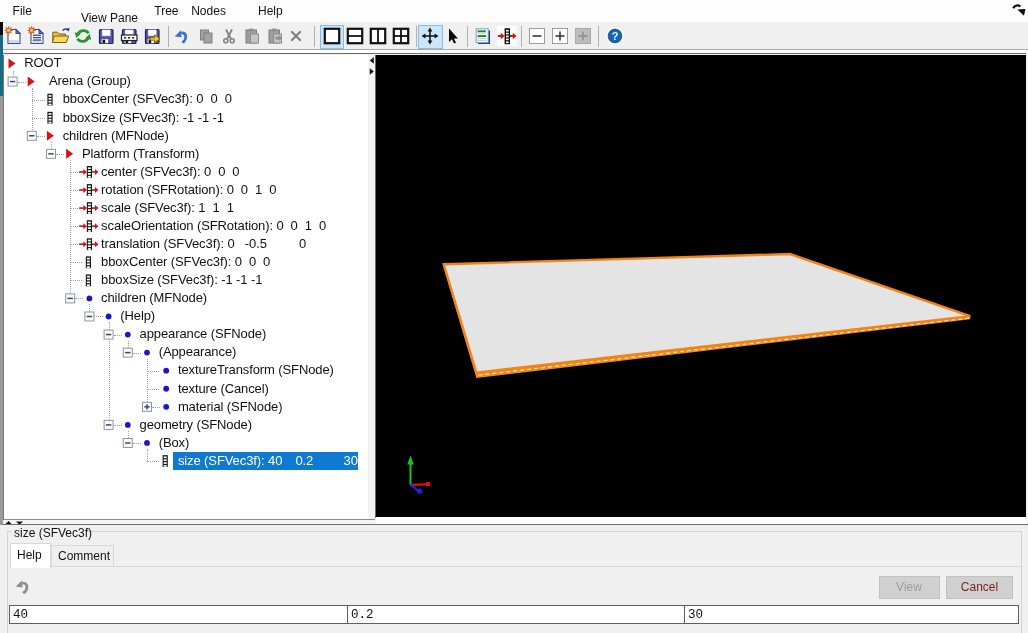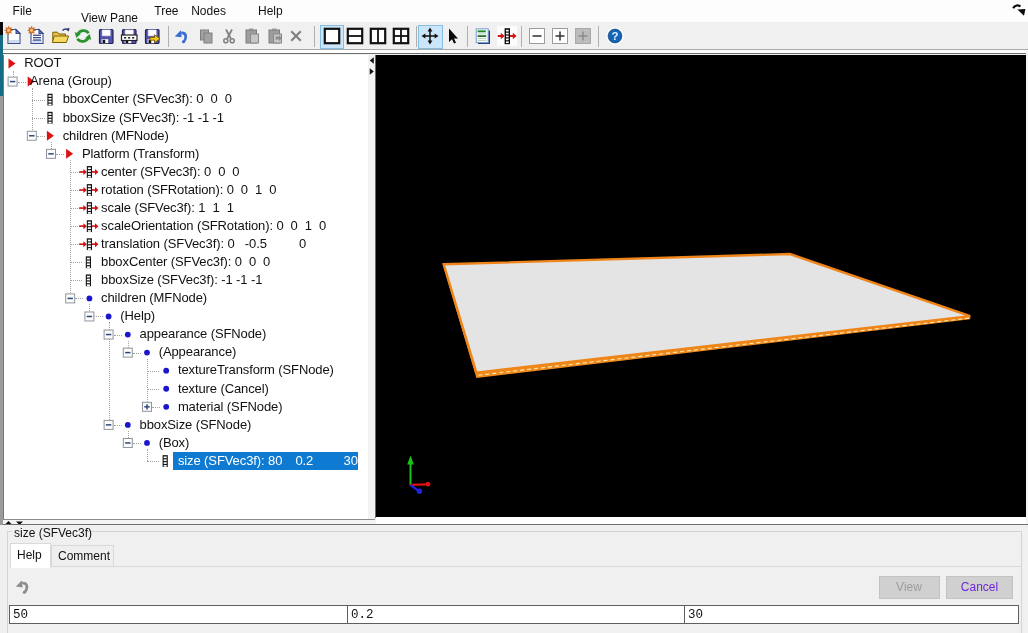--- a/index.html
+++ b/index.html
@@ -347,44 +347,44 @@
     <rect x="123.3" y="438.47" width="9" height="9" fill="#fcfcfc" stroke="#8f959e" stroke-width="1"></rect>
     <line x1="125.1" y1="442.97" x2="130.5" y2="442.97" stroke="#2a4a7c" stroke-width="1.5"></line>
     <circle cx="147.0" cy="442.97" r="2.9" fill="#1b16cc"></circle>
     <rect x="162.6" y="455.14000000000004" width="5.2" height="11.8" fill="#151515"></rect>
     <rect x="163.7" y="456.49" width="3" height="1.7" fill="#fff"></rect>
     <rect x="163.7" y="459.34000000000003" width="3" height="1.7" fill="#fff"></rect>
     <rect x="163.7" y="462.19" width="3" height="1.7" fill="#fff"></rect>
     <rect x="163.7" y="465.04" width="3" height="1.7" fill="#fff"></rect>
   </svg>
 <div class="t tr" style="left:24.3px;top:54.3px">ROOT</div>
-<div class="t tr" style="left:30px;top:72.36999999999999px">Arena (Group)</div>
+<div class="t tr" style="left:49px;top:72.36999999999999px">Arena (Group)</div>
 <div class="t tr" style="left:62.7px;top:90.44px">bboxCenter (SFVec3f): 0  0  0</div>
 <div class="t tr" style="left:62.7px;top:108.51px">bboxSize (SFVec3f): -1 -1 -1</div>
 <div class="t tr" style="left:62.7px;top:126.58px">children (MFNode)</div>
 <div class="t tr" style="left:81.89999999999999px;top:144.65px">Platform (Transform)</div>
 <div class="t tr" style="left:101.1px;top:162.72000000000003px">center (SFVec3f): 0  0  0</div>
 <div class="t tr" style="left:101.1px;top:180.79000000000002px">rotation (SFRotation): 0  0  1  0</div>
 <div class="t tr" style="left:101.1px;top:198.86px">scale (SFVec3f): 1  1  1</div>
 <div class="t tr" style="left:101.1px;top:216.93px">scaleOrientation (SFRotation): 0  0  1  0</div>
 <div class="t tr" style="left:101.1px;top:253.07px">bboxCenter (SFVec3f): 0  0  0</div>
 <div class="t tr" style="left:101.1px;top:271.14000000000004px">bboxSize (SFVec3f): -1 -1 -1</div>
 <div class="t tr" style="left:101.1px;top:289.21px">children (MFNode)</div>
 <div class="t tr" style="left:120.3px;top:307.28000000000003px">(Help)</div>
 <div class="t tr" style="left:139.5px;top:325.35px">appearance (SFNode)</div>
 <div class="t tr" style="left:158.70000000000002px;top:343.42px">(Appearance)</div>
 <div class="t tr" style="left:177.9px;top:361.49px">textureTransform (SFNode)</div>
 <div class="t tr" style="left:177.9px;top:379.56px">texture (Cancel)</div>
 <div class="t tr" style="left:177.9px;top:397.63px">material (SFNode)</div>
-<div class="t tr" style="left:139.5px;top:415.7px">bboxSize (SFNode)</div>
+<div class="t tr" style="left:139.5px;top:415.7px">geometry (SFNode)</div>
 <div class="t tr" style="left:158.70000000000002px;top:433.77000000000004px">(Box)</div>
 <div class="t tr" style="left:101.1px;top:235.0px">translation (SFVec3f): 0</div>
 <div class="t tr" style="left:244.8px;top:235.0px">-0.5</div>
 <div class="t tr" style="left:298.9px;top:235.0px">0</div>
-<div class="t tr" style="left:177.9px;top:451.84000000000003px;color:#fff">size (SFVec3f): 80</div>
+<div class="t tr" style="left:177.9px;top:451.84000000000003px;color:#fff">size (SFVec3f): 40</div>
 <div class="t tr" style="left:295.4px;top:451.84000000000003px;color:#fff">0.2</div>
 <div class="t tr" style="left:343.6px;top:451.84000000000003px;color:#fff">30</div>
 <svg class="ab" style="left:376px;top:55px" width="650" height="462" viewBox="0 0 650 462">
     <polygon points="67.7,209.3 100.4,317.6 594.2,261.2 594.2,264.2 100.4,323.1 67.7,212.8" fill="#f08c1e"></polygon>
     <polygon points="67.7,209.3 414.0,199.0 594.2,261.2 100.4,317.6" fill="#e4e4e4" stroke="#ef8418" stroke-width="2.4"></polygon>
     <line x1="102.4" y1="320.20000000000005" x2="594.2" y2="263.0" stroke="#ffeec0" stroke-width="1.1" stroke-dasharray="4,3" opacity="0.95"></line>
     <line x1="34.5" y1="430" x2="34.5" y2="407" stroke="#18c418" stroke-width="2"></line>
     <polygon points="34.5,400.5 31.2,409.5 37.8,409.5" fill="#18c418"></polygon>
     <line x1="34.5" y1="429.8" x2="50" y2="429.3" stroke="#dd1111" stroke-width="2.2"></line>
     <circle cx="52" cy="429.2" r="2.4" fill="#dd1111"></circle>
@@ -403,18 +403,18 @@
 <div class="ab" style="left:9.5px;top:543px;width:41.5px;height:25px;background:#ffffff;border:1px solid #d9d9d9;border-bottom:none;box-sizing:border-box"></div>
 <div class="t" style="left:17px;top:546px">Help</div>
 <svg class="ab" style="left:13px;top:576px" width="20" height="21" viewBox="0 0 20 21">
     <path d="M11.6,16.6 C15.0,12.4 15.0,6.6 9.2,7.0" fill="none" stroke="#8d8d8d" stroke-width="2.7"></path>
     <circle cx="11.2" cy="16.2" r="1.5" fill="#8d8d8d"></circle>
     <polygon points="2.8,10.6 8.8,4.4 9.6,11.4" fill="#8d8d8d"></polygon>
   </svg>
 <div class="ab" style="left:878.5px;top:575.5px;width:61px;height:23px;background:#d0d0d0;border:1px solid #c2c2c2;box-sizing:border-box"></div>
 <div class="t" style="left:878.5px;top:578px;width:61px;text-align:center;color:#9d9d9d">View</div>
 <div class="ab" style="left:946px;top:575.5px;width:67px;height:23px;background:#d0d0d0;border:1px solid #c2c2c2;box-sizing:border-box"></div>
-<div class="t" style="left:946px;top:578px;width:67px;text-align:center;color:#6d28d9">Cancel</div>
+<div class="t" style="left:946px;top:578px;width:67px;text-align:center;color:#7f1d1d">Cancel</div>
 <div class="ab" style="left:9px;top:604.5px;width:1009.5px;height:19px;background:#ffffff;border:1px solid #5f5f5f;box-sizing:border-box"></div>
 <div class="ab" style="left:347px;top:604.5px;width:1px;height:19px;background:#5f5f5f"></div>
 <div class="ab" style="left:684px;top:604.5px;width:1px;height:19px;background:#5f5f5f"></div>
-<div class="t" style="left:13px;top:605.5px;font-family:&quot;Liberation Mono&quot;,monospace;font-size:12.5px">50</div>
+<div class="t" style="left:13px;top:605.5px;font-family:&quot;Liberation Mono&quot;,monospace;font-size:12.5px">40</div>
 <div class="t" style="left:351px;top:605.5px;font-family:&quot;Liberation Mono&quot;,monospace;font-size:12.5px">0.2</div>
 <div class="t" style="left:688px;top:605.5px;font-family:&quot;Liberation Mono&quot;,monospace;font-size:12.5px">30</div>
 </body></html>

